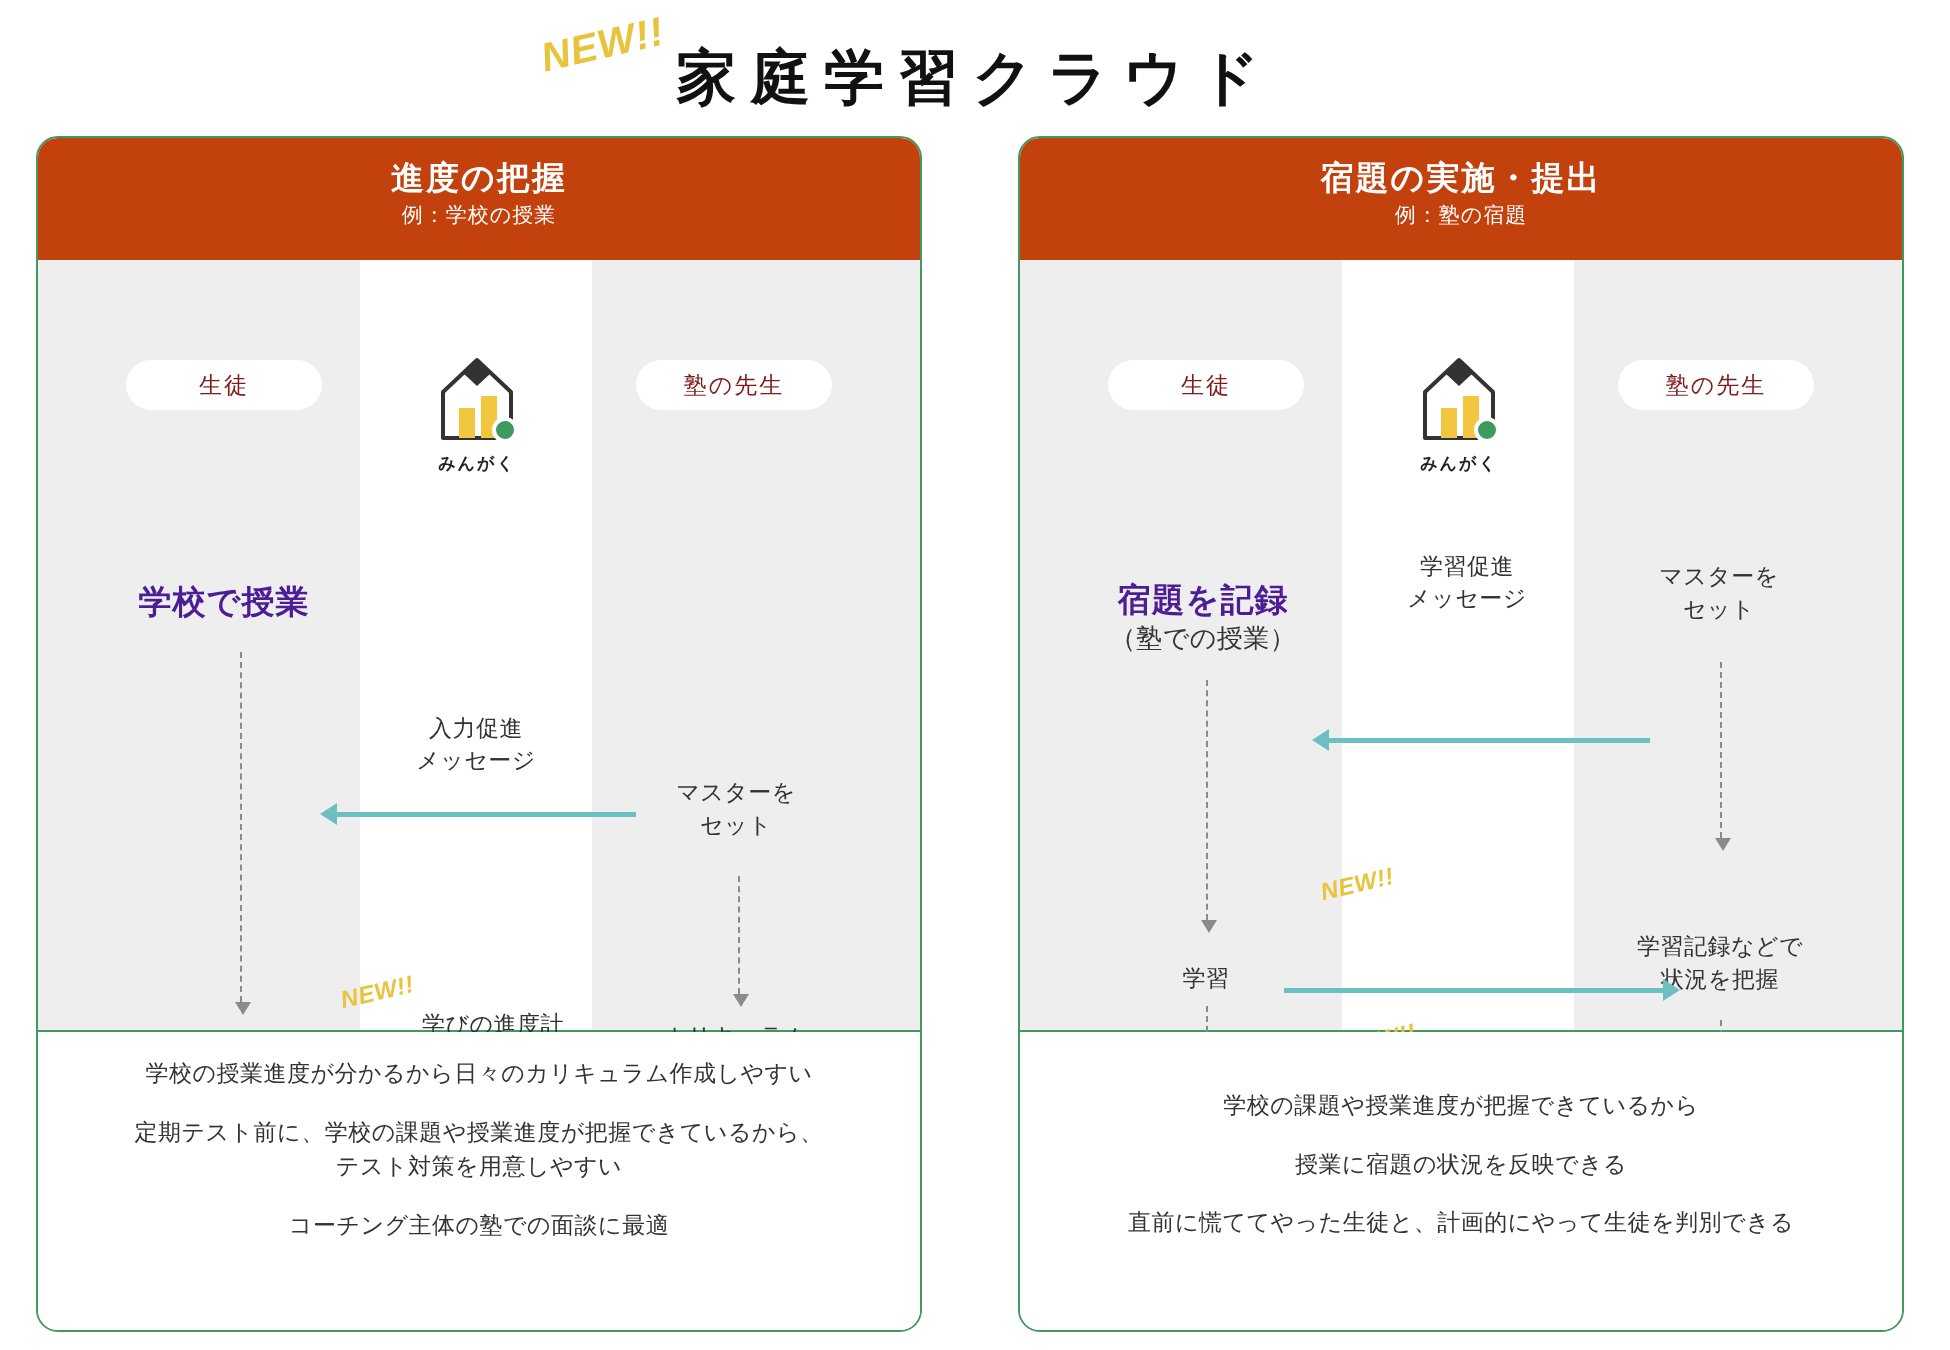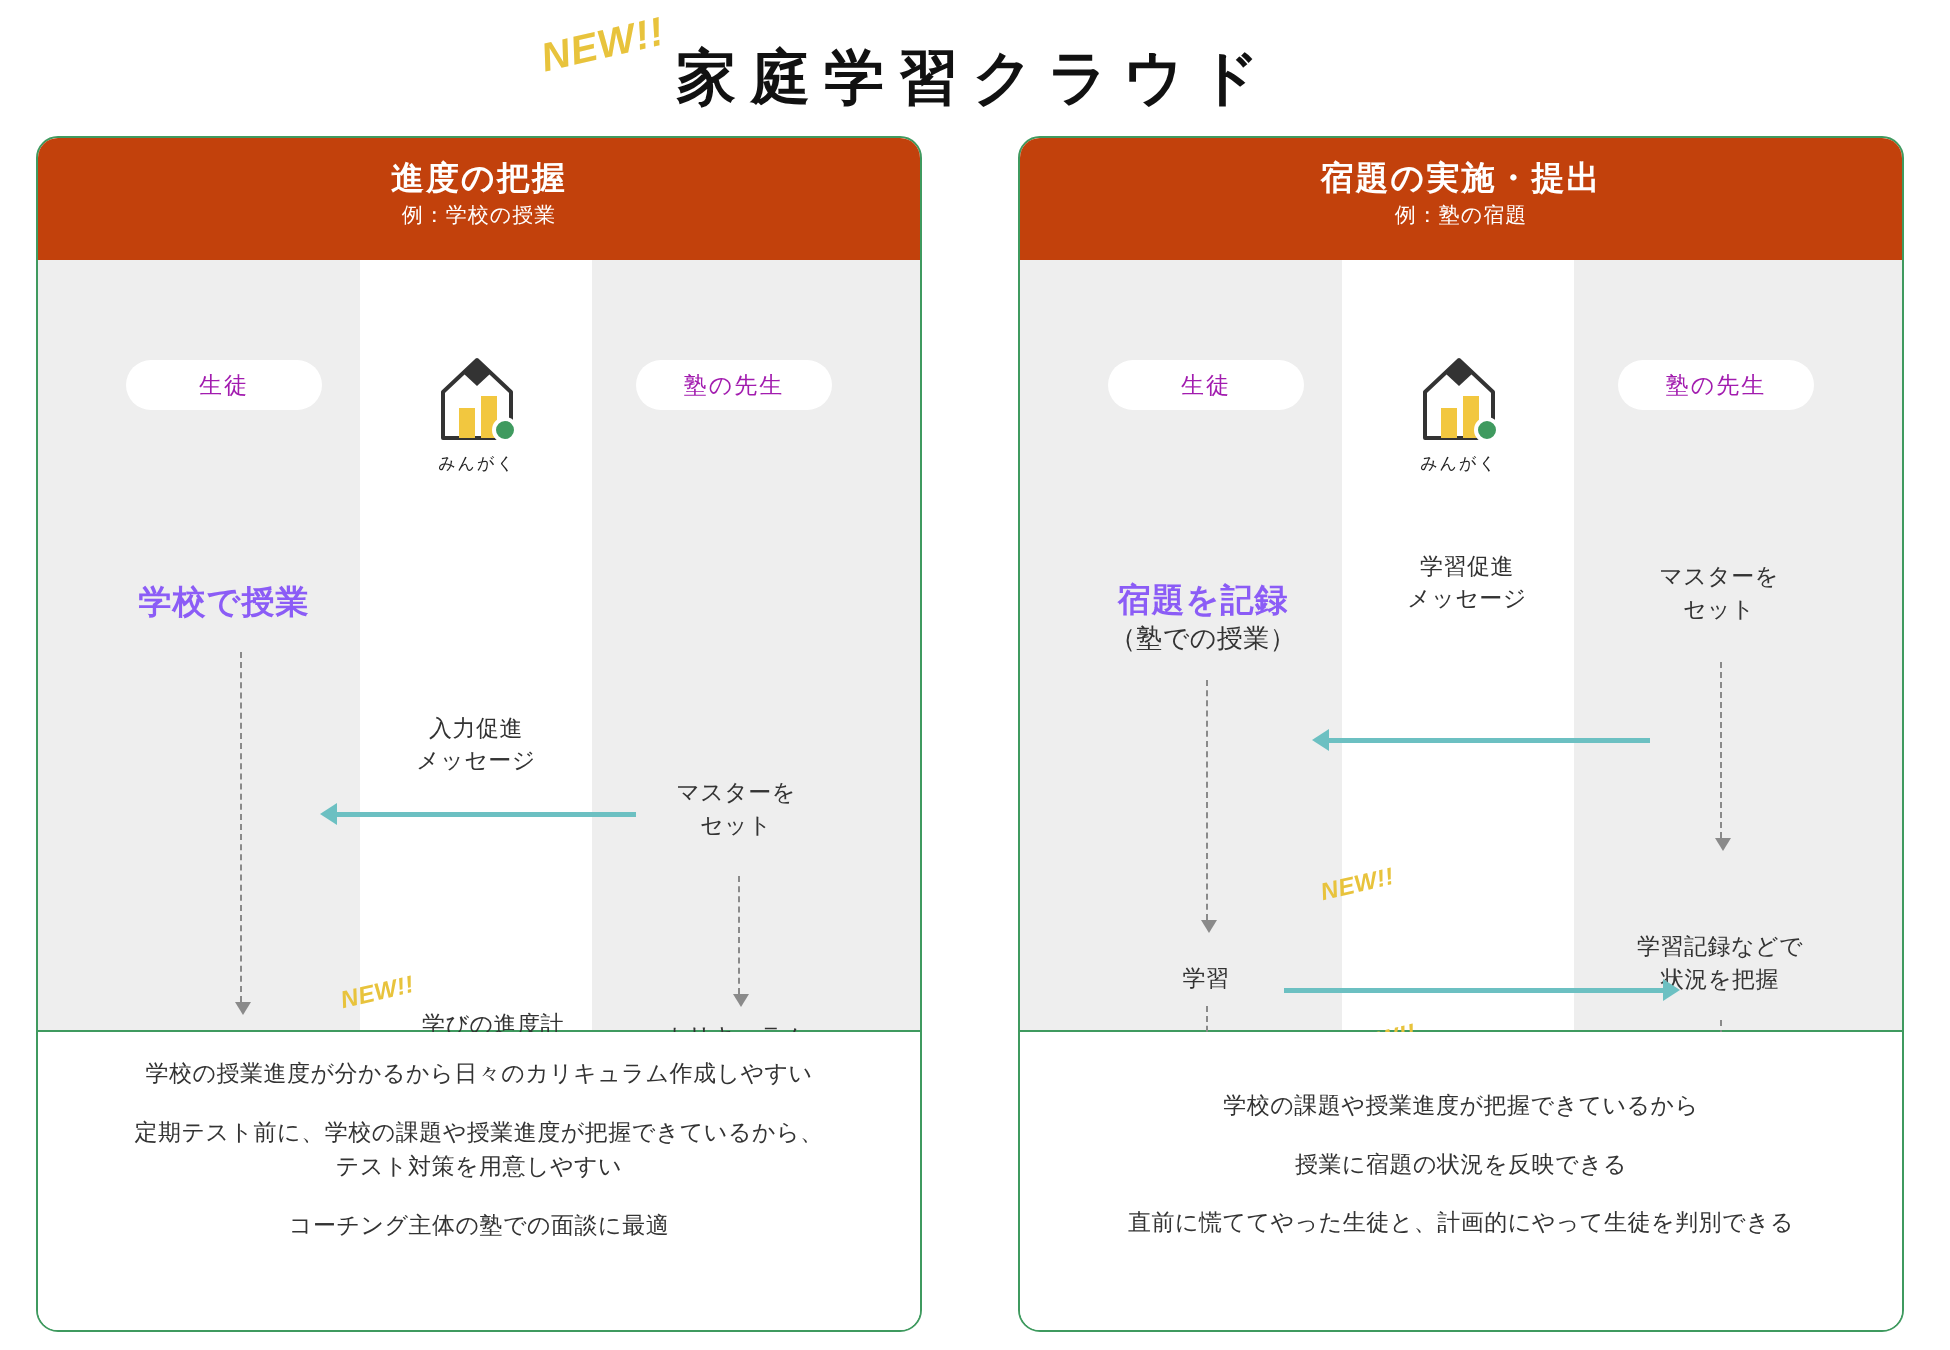--- a/index.html
+++ b/index.html
@@ -116,59 +116,59 @@
     letter-spacing: 0.5px;
   }
 
   
   .pill {
     position: absolute;
     height: 50px;
     width: 196px;
     border-radius: 25px;
     background: #ffffff;
-    color: #a21caf;
+    color: #7f1d1d;
     font-size: 23px;
     line-height: 50px;
     text-align: center;
     letter-spacing: 2px;
   }
   .pill.student { left: 88px; top: 100px; }
   .pill.teacher { left: 598px; top: 100px; }
 
   
   .logo {
     position: absolute;
     left: 384px;
     top: 92px;
     width: 110px;
     text-align: center;
   }
   .logo svg { display: block; margin: 0 auto; }
   .logo .logo-text {
     margin-top: 4px;
     font-size: 17px;
-    font-weight: normal;
+    font-weight: bold;
     letter-spacing: 2px;
     color: #222222;
   }
 
   
   .node {
     position: absolute;
     text-align: center;
     font-size: 23px;
     line-height: 1.45;
     color: #333333;
     letter-spacing: 0.5px;
   }
   .node.big {
     font-size: 33px;
     font-weight: bold;
-    color: #8b5cf6;
+    color: #4c1d95;
     letter-spacing: 1px;
   }
 
   
   .arrow-v {   
     position: absolute;
     width: 2px;
     border-left: 2px dashed #8a8a8a;
   }
   .arrow-v::after {

